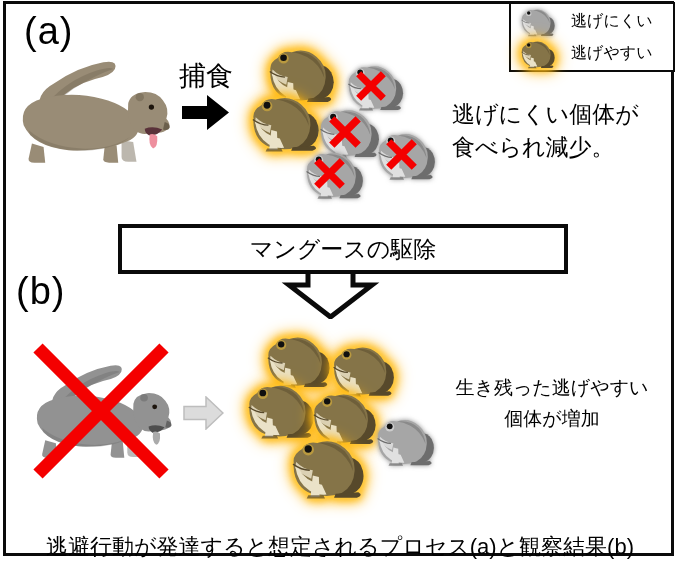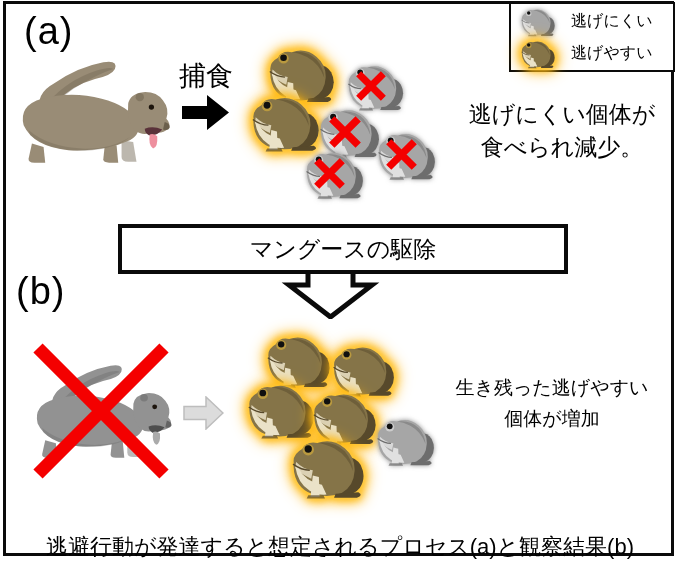--- a/index.html
+++ b/index.html
@@ -11,21 +11,21 @@
   
   #frame{left:3px;top:1px;width:671px;height:555px;border:3px solid #0a0a0a;box-sizing:border-box;}
   
   .panel-label{font-size:38px;line-height:1;letter-spacing:1px;}
   #label-a{left:24px;top:12px;}
   #label-b{left:16px;top:272px;}
   
   #predation-label{left:172px;top:58px;width:68px;text-align:center;font-size:27px;font-weight:500;}
   #predation-arrow{left:182px;top:95px;width:47px;height:35px;}
   
-  #desc-a{left:452px;top:98px;width:220px;text-align:center;font-size:23px;line-height:33px;font-weight:500;}
+  #desc-a{left:452px;top:98px;width:220px;text-align:left;font-size:23px;line-height:33px;font-weight:500;}
   
   #desc-b{left:430px;top:372px;width:244px;text-align:center;font-size:19px;line-height:31px;font-weight:500;}
   
   #caption{left:10px;top:532px;width:660px;text-align:center;font-size:22px;font-weight:500;}
   
   #legend{left:509px;top:2px;width:166px;height:70px;border:2px solid #0a0a0a;box-sizing:border-box;background:#fff;}
   .legend-row{position:absolute;left:4px;width:156px;height:32px;}
   .legend-row.r1{top:1px;}
   .legend-row.r2{top:33px;}
   .legend-icon{position:absolute;left:2px;top:2px;width:42px;height:30px;}

